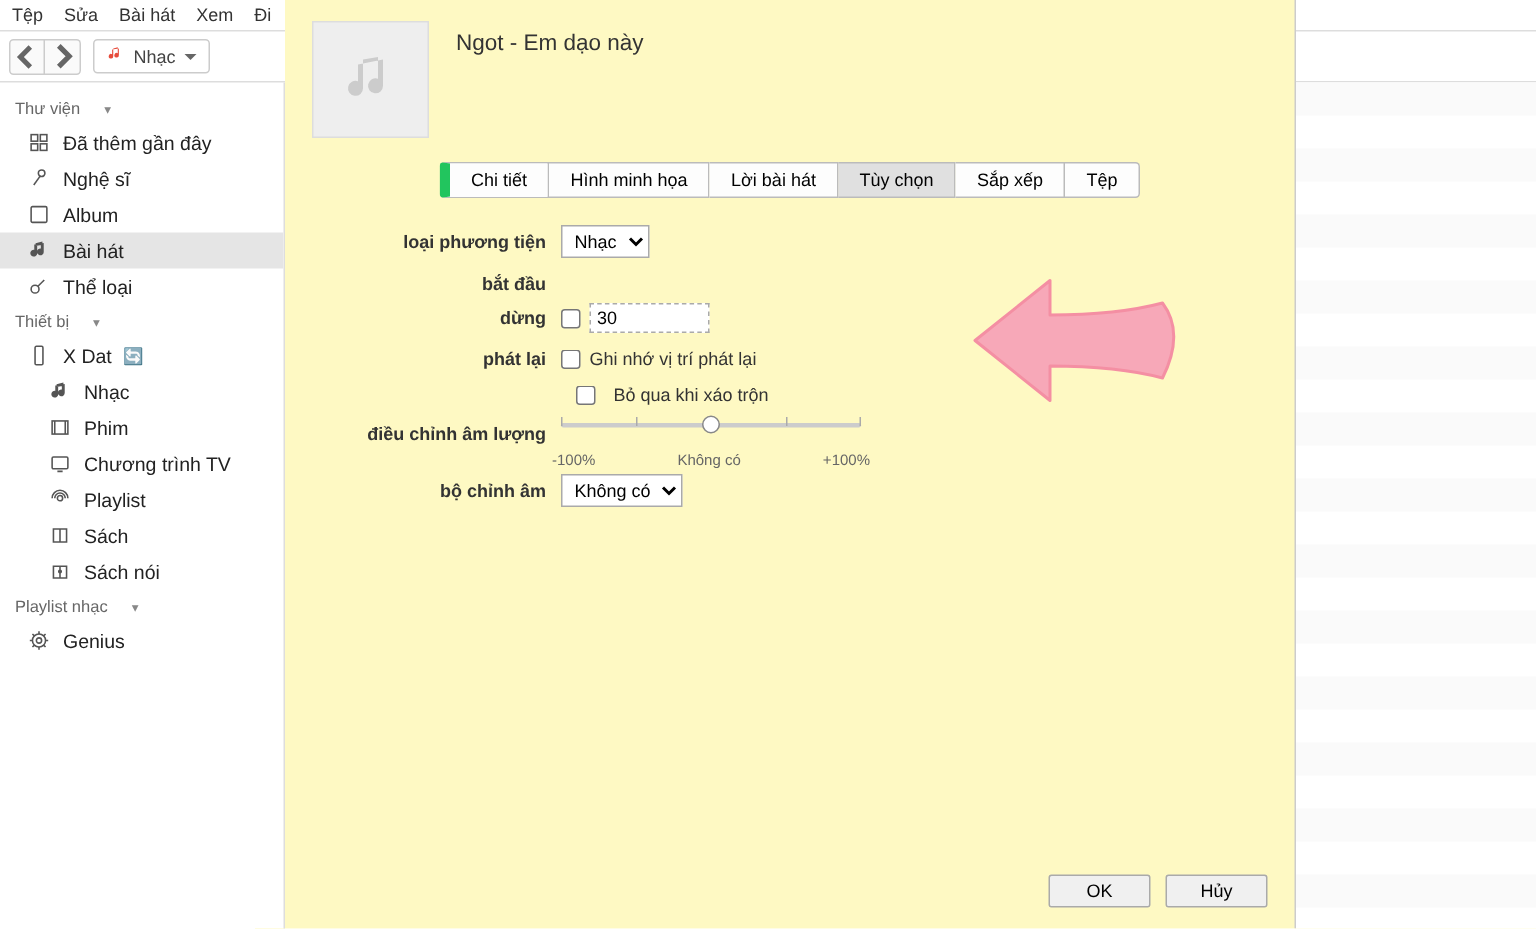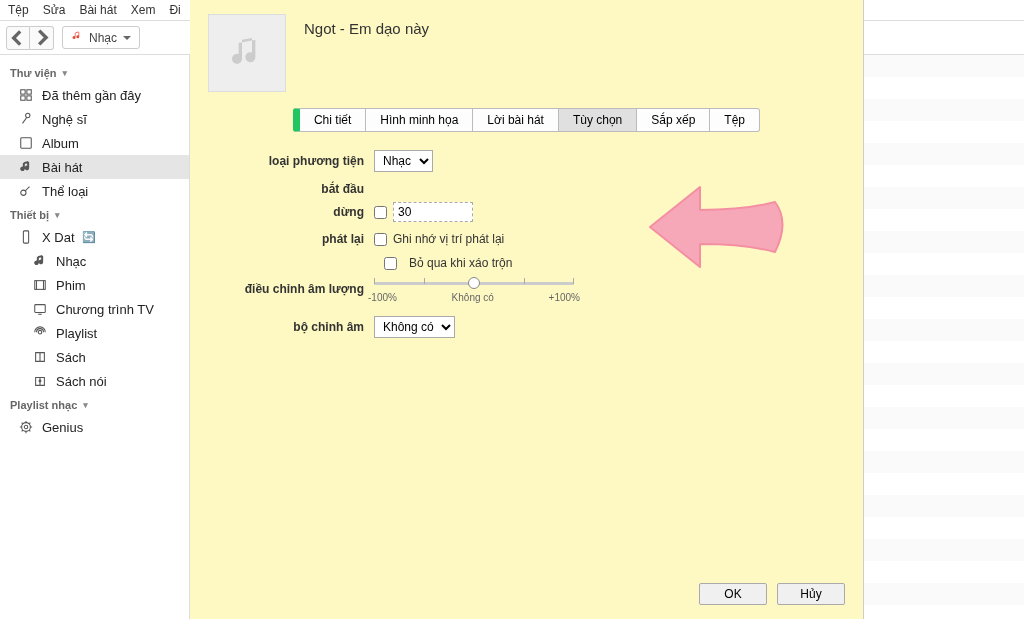--- a/index.html
+++ b/index.html
@@ -11,21 +11,21 @@
 .topbar { display: flex; align-items: center; gap: 0; padding: 4px 6px; border-bottom: 1px solid #ddd; height: 34px; }
 .nav-btn { width: 24px; height: 24px; border: 1px solid #ccc; background: #fafafa; display: flex; align-items: center; justify-content: center; font-size: 11px; color: #555; cursor: pointer; }
 .nav-btn:first-child { border-radius: 3px 0 0 3px; }
 .nav-btn:nth-child(2) { border-radius: 0 3px 3px 0; border-left: none; }
 .topbar .music-pill { margin-left: 8px; display: flex; align-items: center; gap: 6px; padding: 3px 22px 3px 8px; border: 1px solid #ccc; border-radius: 3px; font-size: 12px; color: #444; position: relative; }
 .music-pill svg { width: 12px; height: 12px; }
 .music-pill::after { content: ""; position: absolute; right: 8px; top: 50%; border: 4px solid transparent; border-top-color: #666; transform: translateY(-25%); }
 
 .layout { display: flex; height: calc(619px - 20px - 34px); }
 .sidebar { width: 190px; border-right: 1px solid #ddd; padding: 6px 0; font-size: 13px; color: #222; overflow: hidden; }
-.sidebar .section-title { font-size: 11px; color: #666; padding: 6px 10px 4px; display: flex; align-items: center; gap: 6px; font-weight: bold; }
+.sidebar .section-title { font-size: 11px; color: #666; padding: 6px 10px 4px; display: flex; align-items: center; gap: 16px; }
 .sidebar .section-title .chev { font-size: 9px; color: #888; }
 .sidebar .item { display: flex; align-items: center; gap: 8px; padding: 4px 10px 4px 18px; cursor: pointer; }
 .sidebar .item.sub { padding-left: 32px; }
 .sidebar .item.selected { background: #e5e5e5; }
 .sidebar .icon-slot { width: 16px; height: 16px; display: flex; align-items: center; justify-content: center; color: #555; }
 .sidebar .icon-slot svg { width: 14px; height: 14px; stroke: #555; fill: none; stroke-width: 1.2; }
 
 .content { flex: 1; position: relative; background: #fff; }
 .row-stripes { position: absolute; inset: 0; }
 .row-stripes div { height: 22px; }
@@ -56,21 +56,21 @@
 }
 .row input[type="text"] { width: 80px; }
 .row input[type="text"].dashed { border: 1px dashed #aaa; }
 .row input[type="checkbox"] { width: 13px; height: 13px; }
 .subrow { display: flex; align-items: center; margin-bottom: 6px; gap: 12px; padding-left: 170px; }
 
 .slider-wrap { position: relative; width: 200px; height: 26px; }
 .slider-track { position: absolute; top: 6px; left: 0; right: 0; height: 3px; background: #ccc; border-radius: 2px; }
 .slider-tick { position: absolute; top: 2px; width: 1px; height: 6px; background: #aaa; }
 .slider-thumb { position: absolute; top: 1px; left: 50%; transform: translateX(-50%); width: 12px; height: 12px; background: #fff; border: 1px solid #888; border-radius: 50%; }
-.slider-labels { position: absolute; top: 16px; left: -6px; right: -6px; display: flex; justify-content: space-between; font-size: 10px; color: #666; }
+.slider-labels { position: absolute; top: 26px; left: -6px; right: -6px; display: flex; justify-content: space-between; font-size: 10px; color: #666; }
 
 .dlg-footer { margin-top: auto; padding: 10px 18px 14px; display: flex; justify-content: flex-end; gap: 10px; }
 .dlg-footer button { min-width: 68px; padding: 3px 10px; font-size: 12px; border: 1px solid #aaa; background: #f0f0f0; border-radius: 2px; cursor: pointer; }
 
 .arrow-overlay { position: absolute; left: 455px; top: 172px; pointer-events: none; }
 .arrow-overlay svg { width: 150px; height: 110px; }
 </style>
 </head>
 <body>
 

